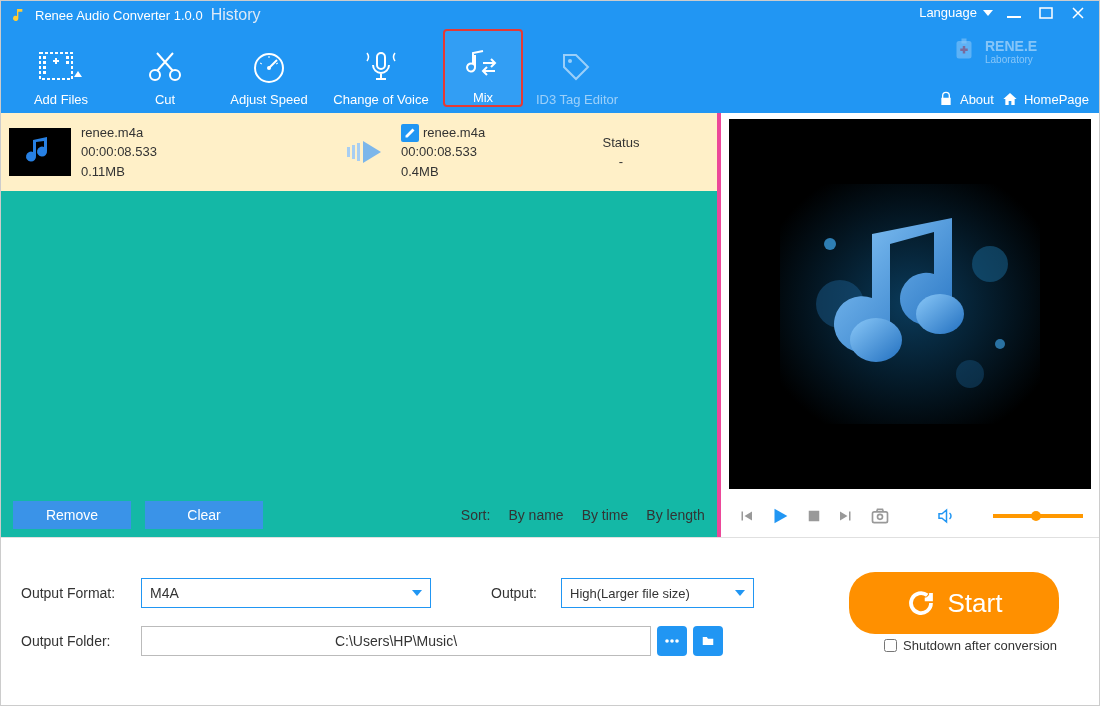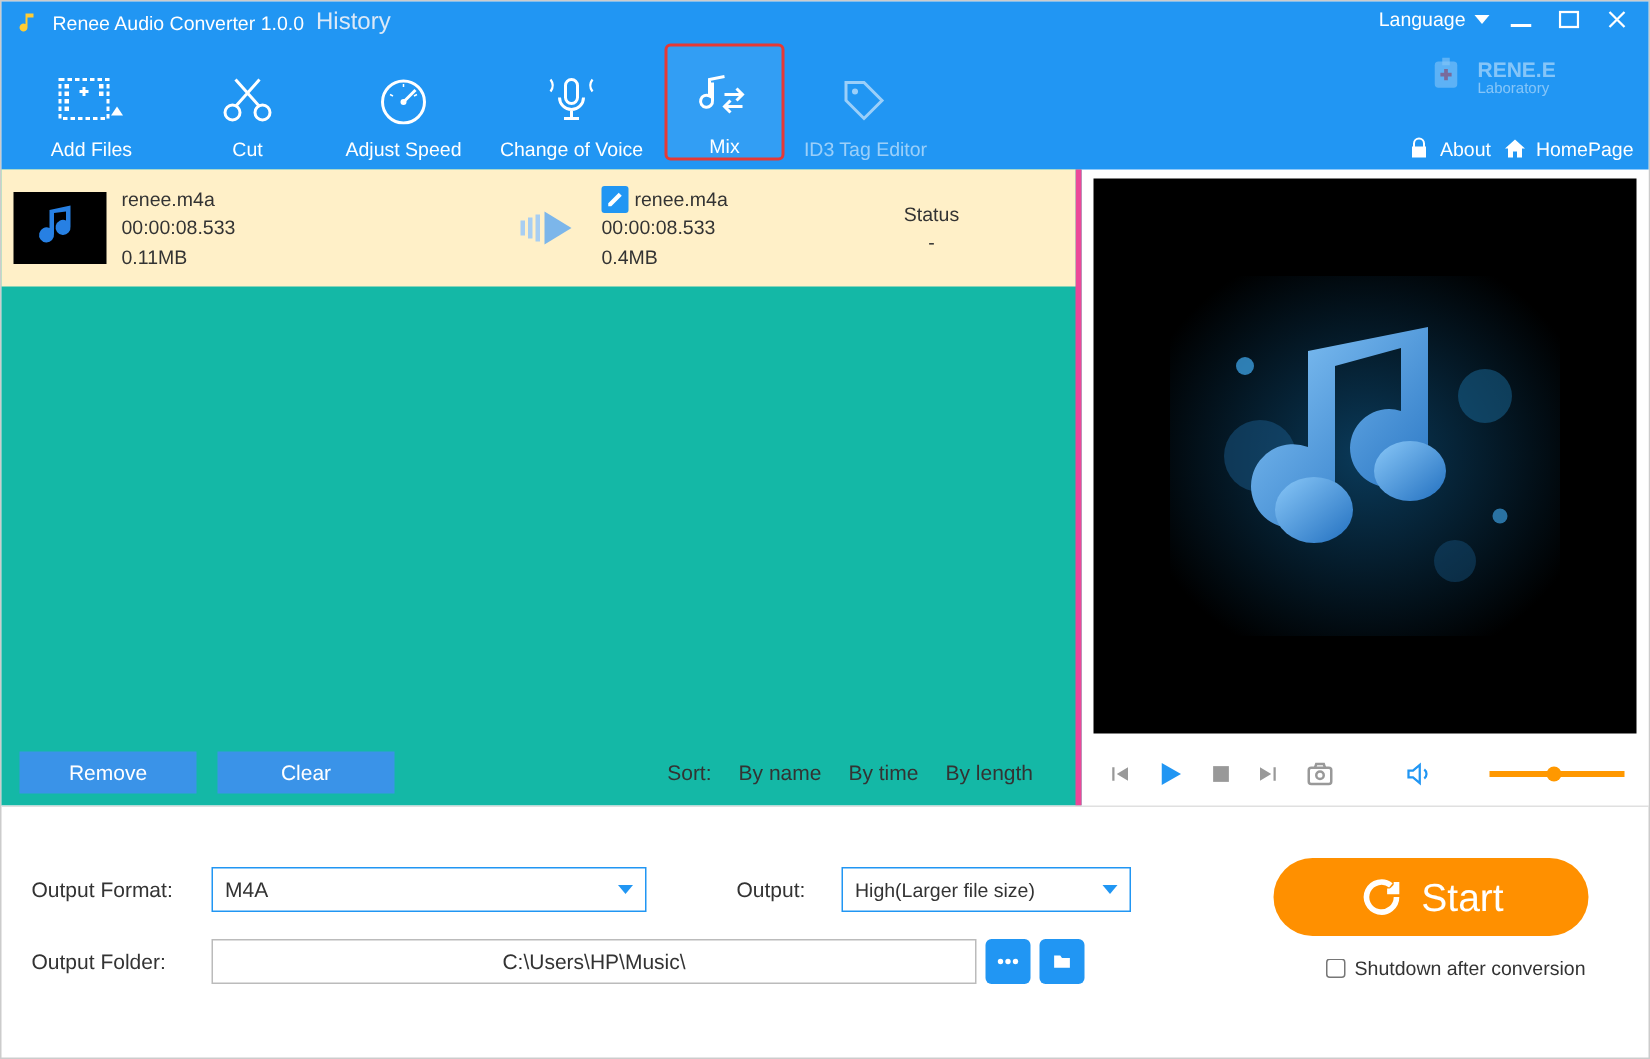--- a/index.html
+++ b/index.html
@@ -23,39 +23,39 @@
   .content{display:flex;height:424px;}
   .filelist{width:721px;background:#14b8a6;border-right:4px solid #ec4899;position:relative;}
   .filerow{height:78px;background:#fff0c8;display:flex;align-items:center;padding:6px 8px;font-size:13px;color:#333;}
   .thumb{width:62px;height:48px;background:#000;display:flex;align-items:center;justify-content:center;margin-right:10px;}
   .fileinfo{width:260px;line-height:1.5;}
   .arrow{width:60px;display:flex;align-items:center;justify-content:center;}
   .outinfo{width:170px;line-height:1.5;}
   .outname{display:flex;align-items:center;gap:4px;}
   .editicon{width:18px;height:18px;background:#2196f3;display:inline-flex;align-items:center;justify-content:center;border-radius:2px;}
   .status{width:100px;text-align:center;line-height:1.5;}
-  .sort-bar{position:absolute;bottom:0;left:0;right:16px;height:44px;display:flex;align-items:center;padding:0 12px;font-size:14px;color:#333;}
+  .sort-bar{position:absolute;bottom:0;left:0;right:0;height:44px;display:flex;align-items:center;padding:0 12px;font-size:14px;color:#333;}
   .btn-blue{background:#3a93e8;color:#fff;border:none;width:118px;height:28px;font-size:14px;cursor:pointer;}
   .sort-right{margin-left:auto;display:flex;align-items:center;gap:18px;}
   .preview{width:379px;background:#fff;display:flex;flex-direction:column;}
   .preview-image{flex:1;background:#000;display:flex;align-items:center;justify-content:center;margin:6px 8px;}
   .preview-controls{height:42px;display:flex;align-items:center;padding:0 16px;gap:14px;}
   .pc-icon{color:#2196f3;cursor:pointer;}
   .pc-icon.gray{color:#999;}
   .vol-slider{width:90px;height:4px;background:#ff9800;position:relative;margin-left:auto;}
   .vol-slider::after{content:"";width:10px;height:10px;background:#ff9800;border-radius:50%;position:absolute;top:-3px;left:38px;}
   .footer{height:170px;border-top:1px solid #e0e0e0;padding:40px 20px 0 20px;position:relative;}
   .form-row{display:flex;align-items:center;margin-bottom:18px;font-size:14px;color:#333;}
   .form-label{width:120px;}
   .combo{width:290px;height:30px;border:1px solid #2196f3;display:flex;align-items:center;padding:0 8px;cursor:pointer;justify-content:space-between;color:#333;}
   .combo.small{width:193px;}
   .folder-input{width:510px;height:30px;border:1px solid #bbb;padding:0 8px;display:flex;align-items:center;color:#333;justify-content:center;}
   .icon-btn{width:30px;height:30px;background:#2196f3;border-radius:4px;margin-left:6px;display:flex;align-items:center;justify-content:center;cursor:pointer;color:#fff;}
   .quality-label{margin-left:60px;width:70px;}
-  .start-btn{position:absolute;right:40px;top:34px;width:210px;height:52px;background:#ff9000;border-radius:26px;color:#fff;font-size:26px;display:flex;align-items:center;justify-content:center;gap:12px;cursor:pointer;}
+  .start-btn{position:absolute;right:40px;top:34px;width:210px;height:62px;background:#ff9000;border-radius:26px;color:#fff;font-size:26px;display:flex;align-items:center;justify-content:center;gap:12px;cursor:pointer;}
   .shutdown{position:absolute;right:42px;top:100px;font-size:13px;display:flex;align-items:center;gap:6px;color:#333;}
   svg{display:block;}
   .chev{width:0;height:0;border-left:5px solid transparent;border-right:5px solid transparent;border-top:6px solid #2196f3;}
   .chev.white{border-top-color:#fff;}
 </style>
 </head>
 <body>
 
 <div class="window">
 

